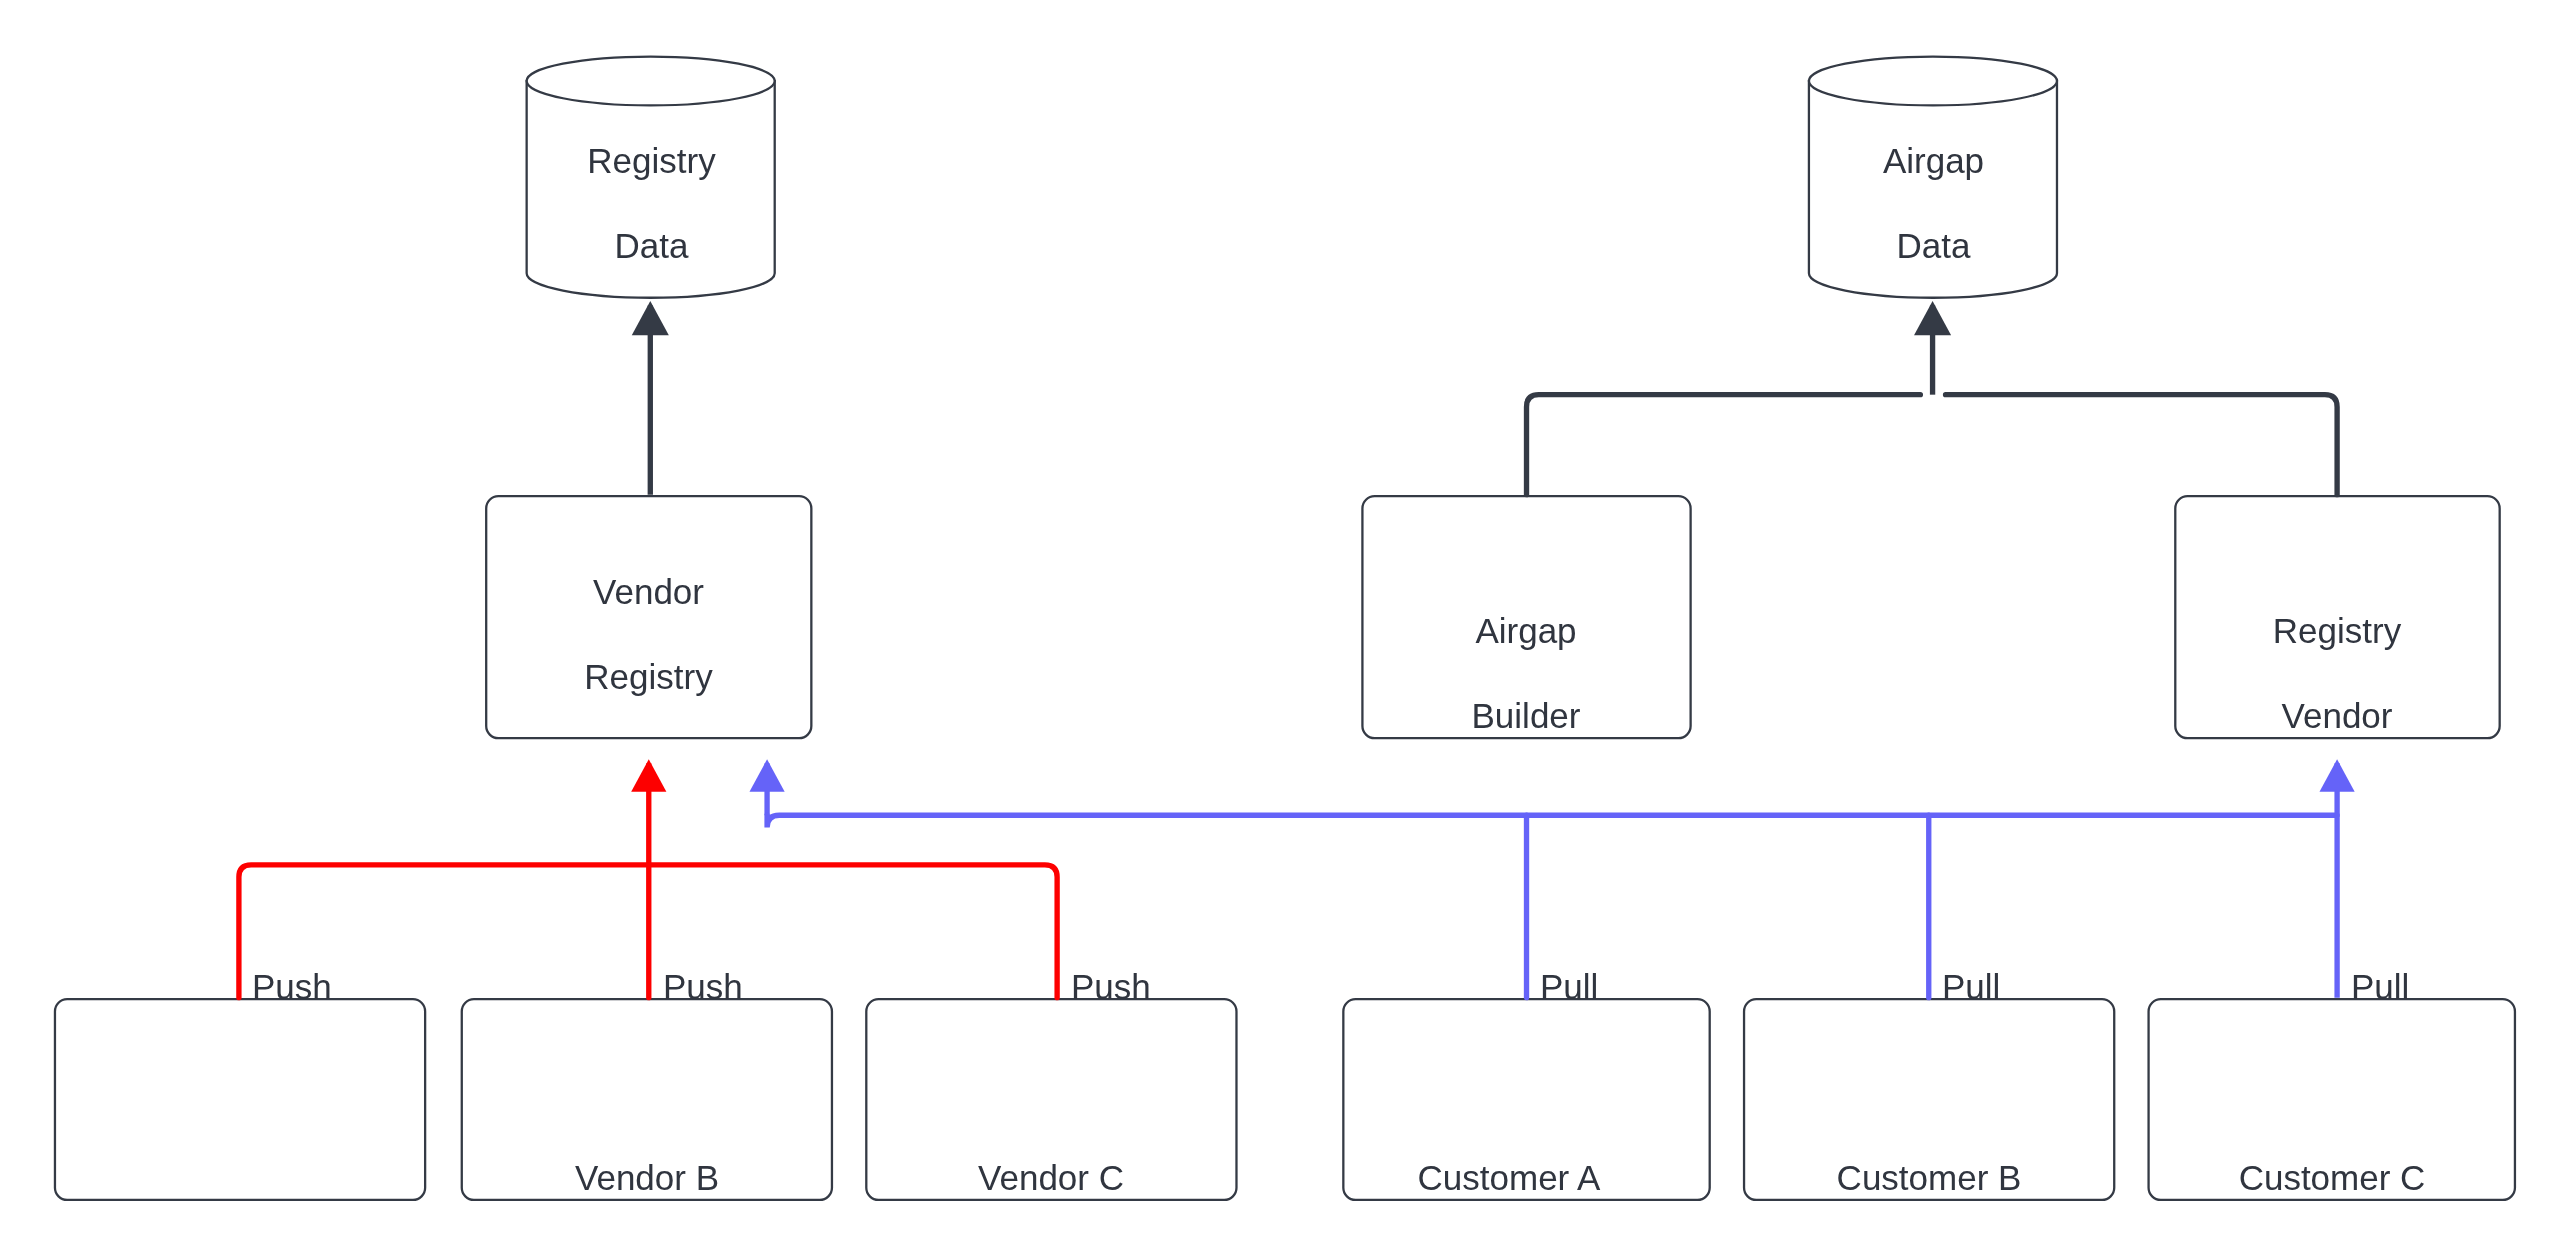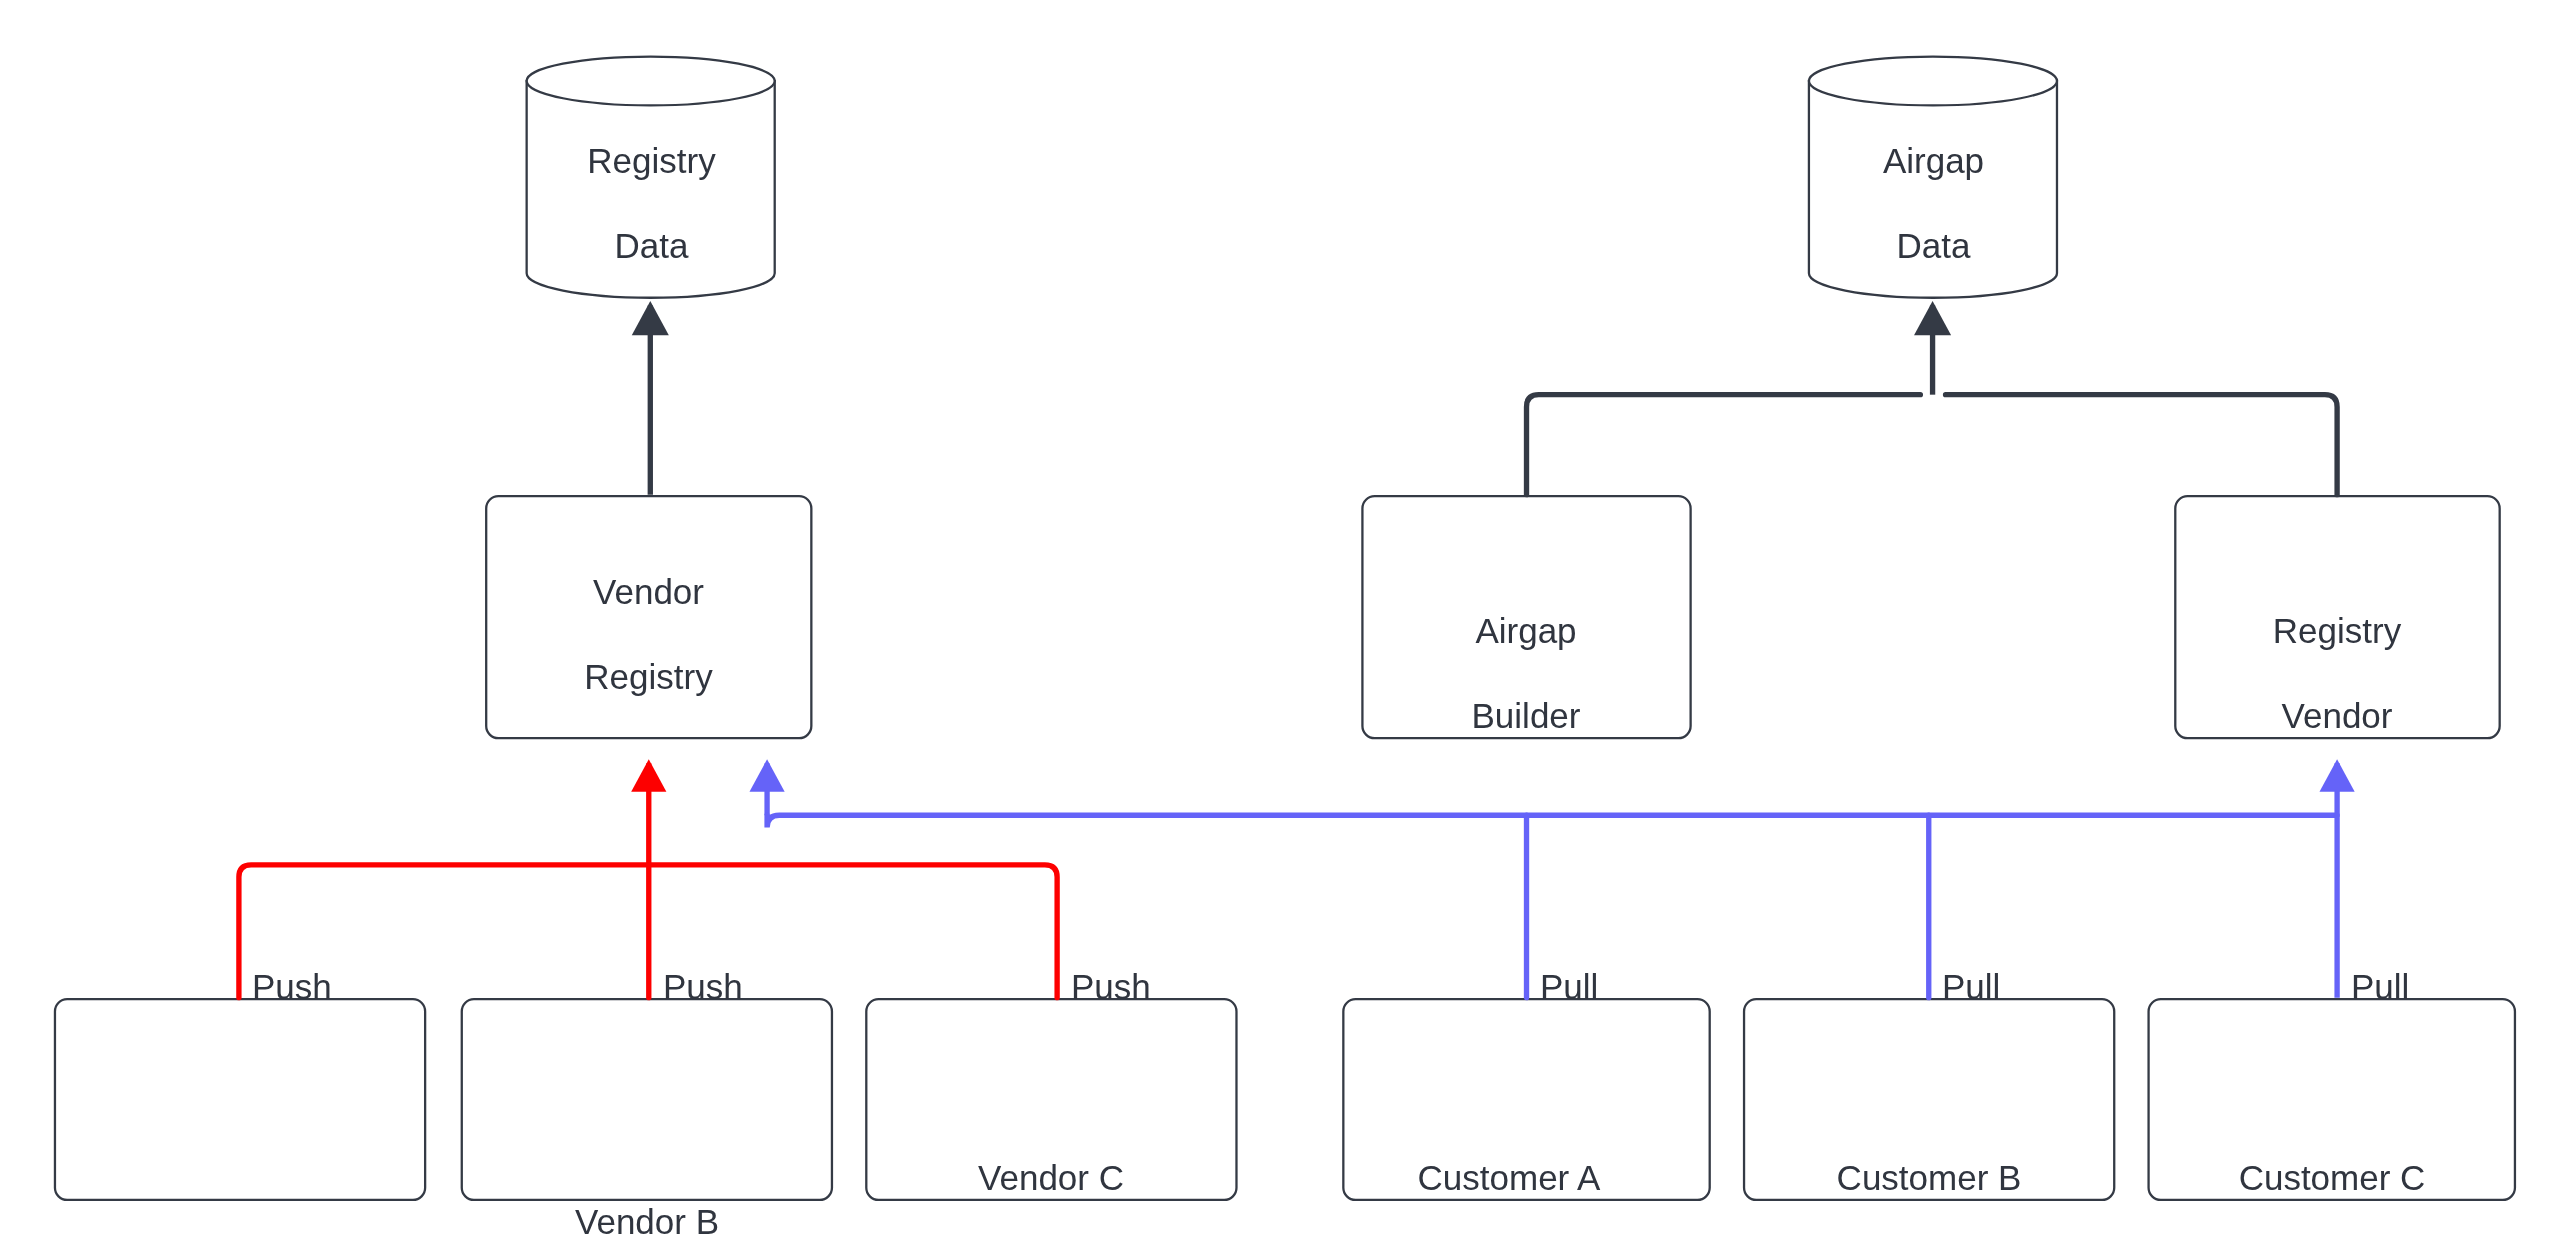--- a/index.html
+++ b/index.html
@@ -125,21 +125,21 @@
     </span>
   </div>
 
   <div class="node-label" style="left:2175px; top:496px; width:324px; height:242px;">
     <span>
       <span>Registry</span><br>
       <span>Vendor</span>
     </span>
   </div>
 
-  <div class="node-label" style="left:462px; top:999px; width:370px; height:201px;margin-top:44px;">Vendor B</div>
+  <div class="node-label" style="left:462px; top:999px; width:370px; height:201px;">Vendor B</div>
   <div class="node-label" style="left:866px; top:999px; width:370px; height:201px;">Vendor C</div>
   <div class="node-label" style="left:1343px; top:999px; width:332px; height:201px;">Customer A</div>
   <div class="node-label" style="left:1744px; top:999px; width:370px; height:201px;">Customer B</div>
   <div class="node-label" style="left:2149px; top:999px; width:366px; height:201px;border-radius:27px;">Customer C</div>
 
   <div class="edge-label" style="left:252px; top:937px;">Push</div>
   <div class="edge-label" style="left:663px; top:937px;">Push</div>
   <div class="edge-label" style="left:1071px; top:937px;">Push</div>
 
   <div class="edge-label" style="left:1540px; top:937px;">Pull</div>

